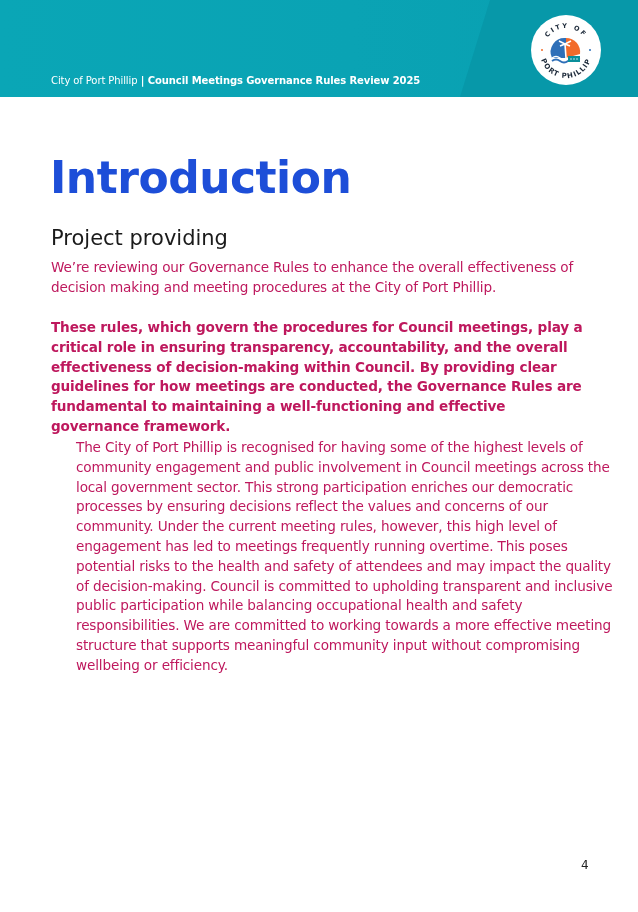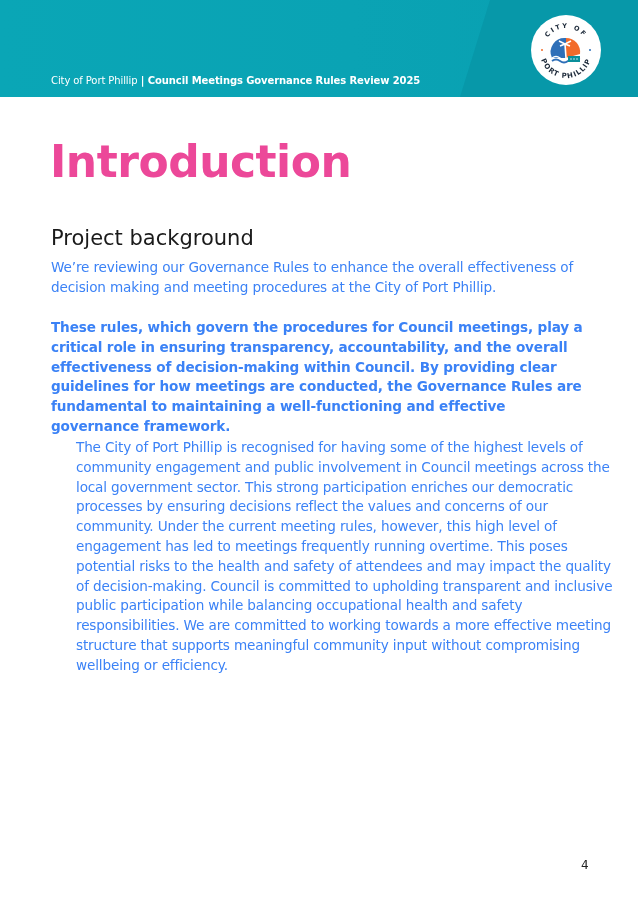--- a/index.html
+++ b/index.html
@@ -50,45 +50,45 @@
     .logo {
       position: absolute;
       left: 530px;
       top: 14px;
       width: 72px;
       height: 72px;
     }
     .page-title {
       position: absolute;
       left: 50px;
-      top: 134px;
+      top: 150px;
       font-size: 44px;
       font-weight: bold;
-      color: #ec4899;
+      color: #1d4ed8;
       letter-spacing: -0.5px;
       margin: 0;
       line-height: 56px;
     }
     .section-heading {
       position: absolute;
       left: 51px;
       top: 224px;
       font-size: 21px;
       font-weight: normal;
       color: #1a1a1a;
       margin: 0;
       line-height: 28px;
     }
     .body-text {
       position: absolute;
       left: 51px;
       width: 545px;
       font-size: 13.6px;
       line-height: 19.8px;
-      color: #3b82f6;
+      color: #be185d;
       margin: 0;
       letter-spacing: -0.15px;
     }
     .p1 { top: 258px; }
     .p2 { top: 318px; font-weight: bold; }
     .p3 { top: 438px; margin-left: 25px; }
     .page-number {
       position: absolute;
       left: 581px;
       top: 858px;
@@ -127,19 +127,19 @@
       <circle cx="44" cy="45" r="0.7" fill="#fff"></circle>
       <circle cx="47" cy="45" r="0.7" fill="#fff"></circle>
       <circle cx="12" cy="36" r="1" fill="#f26b2a"></circle>
       <circle cx="60" cy="36" r="1" fill="#2e6fb8"></circle>
     </svg>
   </div>
 </div>
 
 <h1 class="page-title">Introduction</h1>
 
-<h2 class="section-heading">Project background</h2>
+<h2 class="section-heading">Project providing</h2>
 
 <p class="body-text p1">We’re reviewing our Governance Rules to enhance the overall effectiveness of decision making and meeting procedures at the City of Port Phillip.</p>
 <p class="body-text p2">These rules, which govern the procedures for Council meetings, play a critical role in ensuring transparency, accountability, and the overall effectiveness of decision-making within Council. By providing clear guidelines for how meetings are conducted, the Governance Rules are fundamental to maintaining a well-functioning and effective governance framework.</p>
 <p class="body-text p3">The City of Port Phillip is recognised for having some of the highest levels of community engagement and public involvement in Council meetings across the local government sector. This strong participation enriches our democratic processes by ensuring decisions reflect the values and concerns of our community. Under the current meeting rules, however, this high level of engagement has led to meetings frequently running overtime. This poses potential risks to the health and safety of attendees and may impact the quality of decision-making. Council is committed to upholding transparent and inclusive public participation while balancing occupational health and safety responsibilities.  We are committed to working towards a more effective meeting structure that supports meaningful community input without compromising wellbeing or efficiency.</p>
 
 <div class="page-number">4</div>
 
 </body></html>

